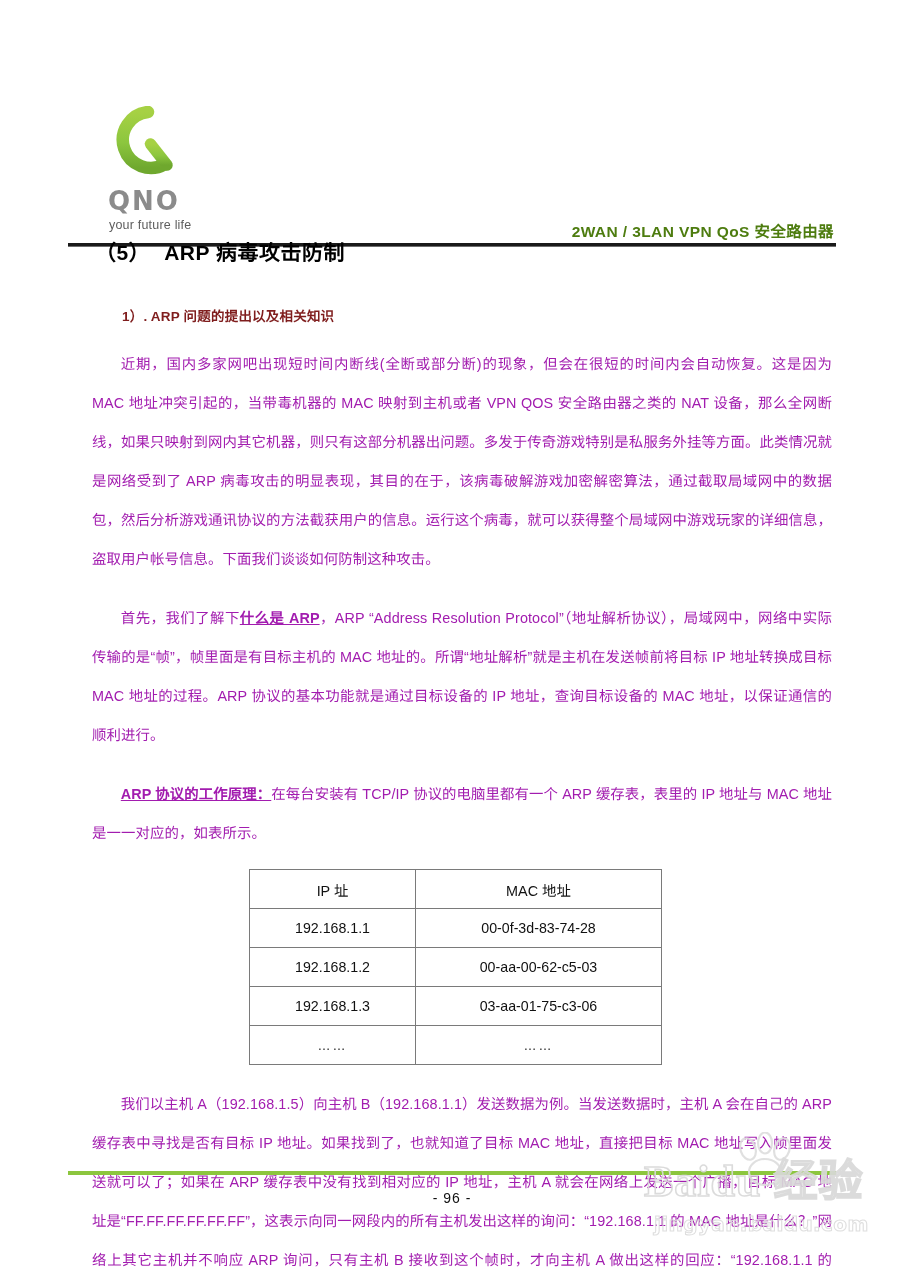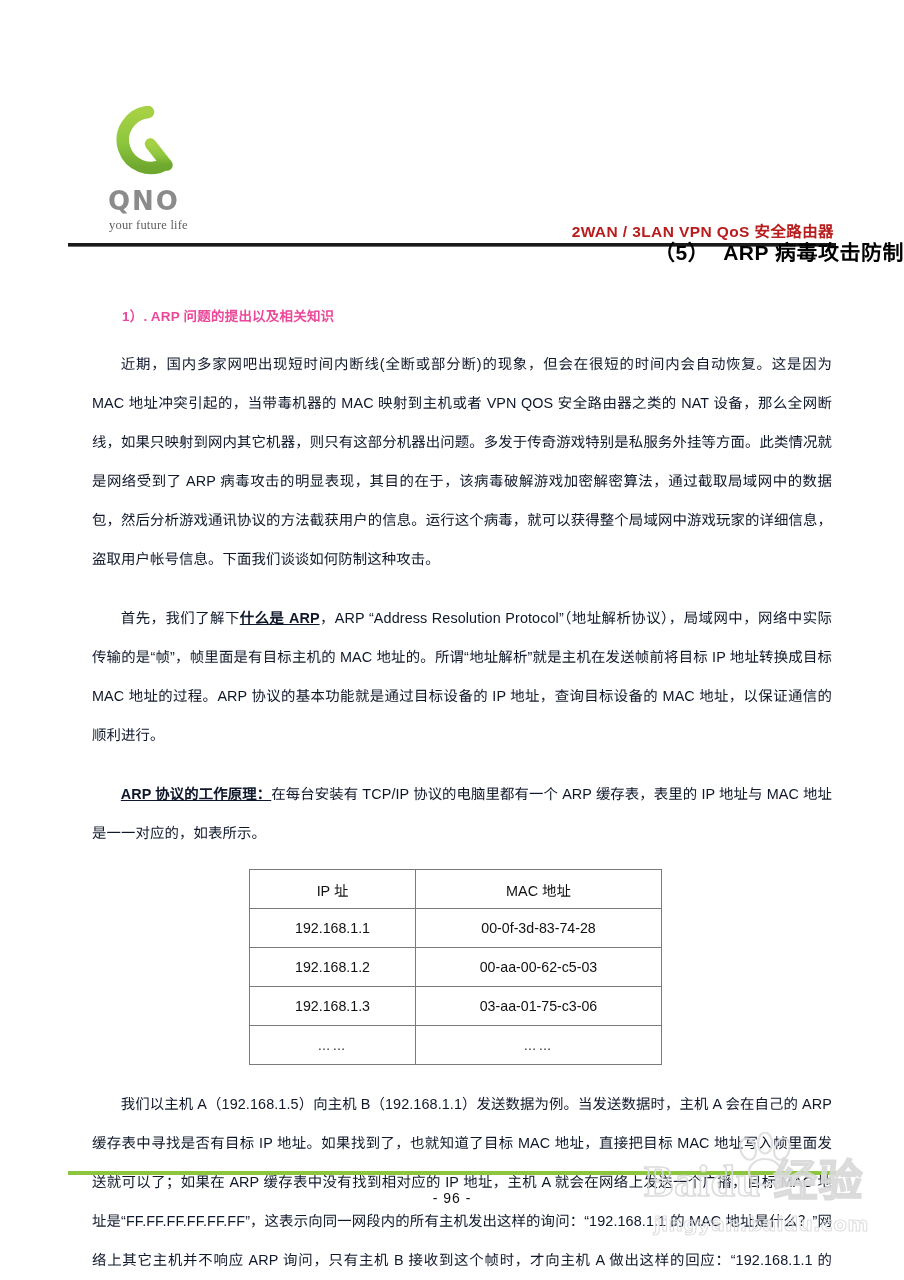--- a/index.html
+++ b/index.html
@@ -54,35 +54,35 @@
     font-weight: bold;
     font-size: 26px;
     letter-spacing: 2px;
     color: #8b8b8b;
     line-height: 1;
   }
   .logo-tag {
     display: block;
     margin-left: 5px;
     margin-top: 5px;
-    font-family: Liberation Serif, serif;
+    font-family: Liberation Sans, sans-serif;
     font-size: 12.5px;
     color: #5d5d5d;
     letter-spacing: 0.2px;
     line-height: 1;
   }
 
   .header-title {
     position: absolute;
     right: 70px;
     top: 175px;
     font-family: "Liberation Sans", sans-serif;
     font-weight: bold;
     font-size: 15.5px;
-    color: #b91c1c;
+    color: #4d7c0f;
     letter-spacing: 0.4px;
     white-space: nowrap;
   }
   .header-rule {
     position: absolute;
     left: 68px;
     top: 199px;
     width: 768px;
     height: 3px;
     background: #1a1a1a;
@@ -98,42 +98,41 @@
   }
 
   .section-title {
     margin: 28px 0 8px 95px;
     font-family: "Liberation Sans", sans-serif;
     font-weight: bold;
     font-size: 21px;
     color: #000;
     letter-spacing: 0.5px;
     line-height: 1.2;
-    text-align: right;
   }
   .section-title .num { font-weight: bold; }
   .section-title .gap { display: inline-block; width: 14px; }
 
   .sub-title {
     margin: 40px 0 0 122px;
     font-family: "Liberation Sans", sans-serif;
     font-weight: bold;
     font-size: 13.5px;
-    color: #ec4899;
+    color: #7f1d1d;
     letter-spacing: 0.2px;
   }
 
   .para {
     margin: 20px 92px 0 92px;
     width: 740px;
     box-sizing: border-box;
     font-family: "Liberation Sans", "DejaVu Sans", sans-serif;
     font-size: 14.4px;
     line-height: 39px;
-    color: #0f172a;
+    color: #a21caf;
     text-align: justify;
     text-justify: inter-ideograph;
     letter-spacing: 0.1px;
   }
   .para.indent { text-indent: 2em; }
   .para b { font-weight: bold; text-decoration: underline; }
 
   
   .arp-table-wrap {
     margin: 16px 0 11px 0;

